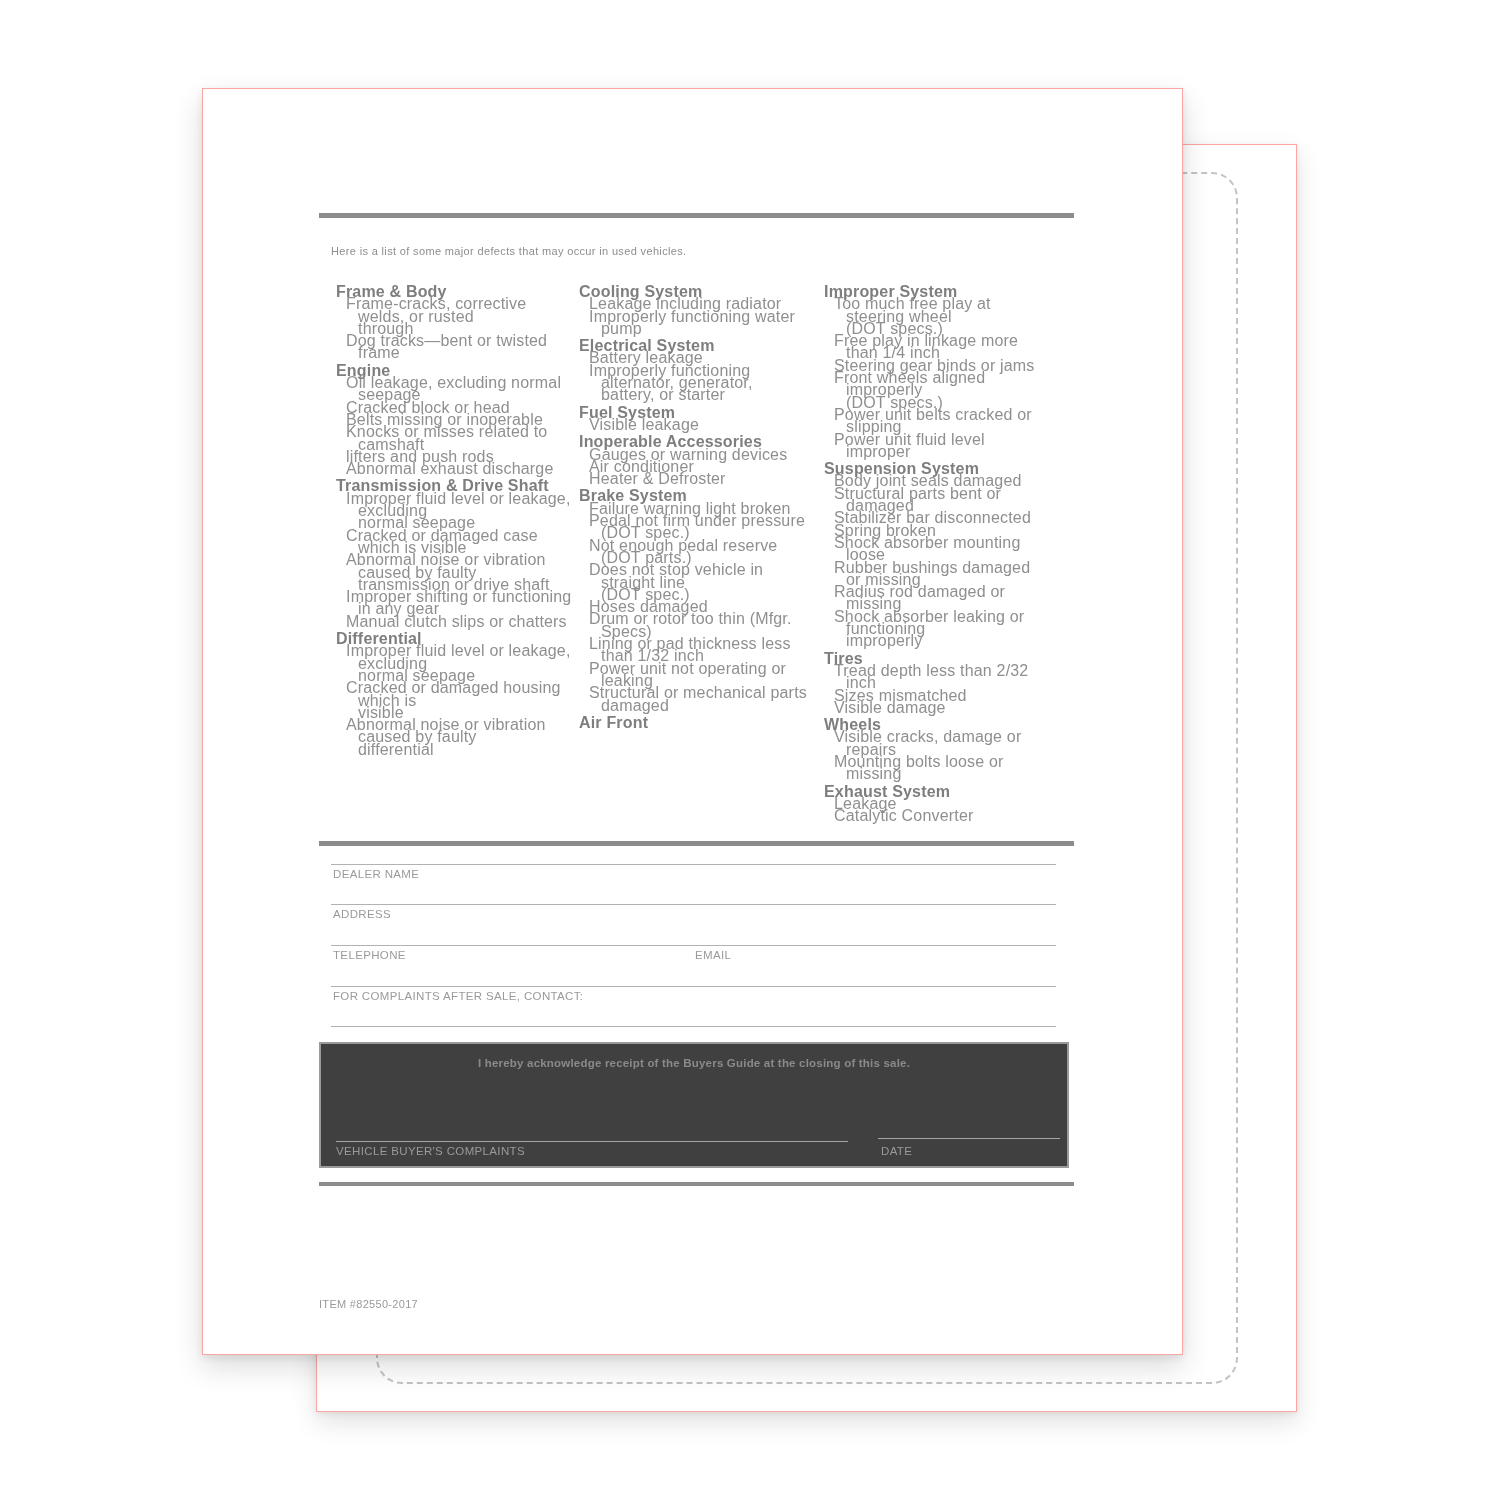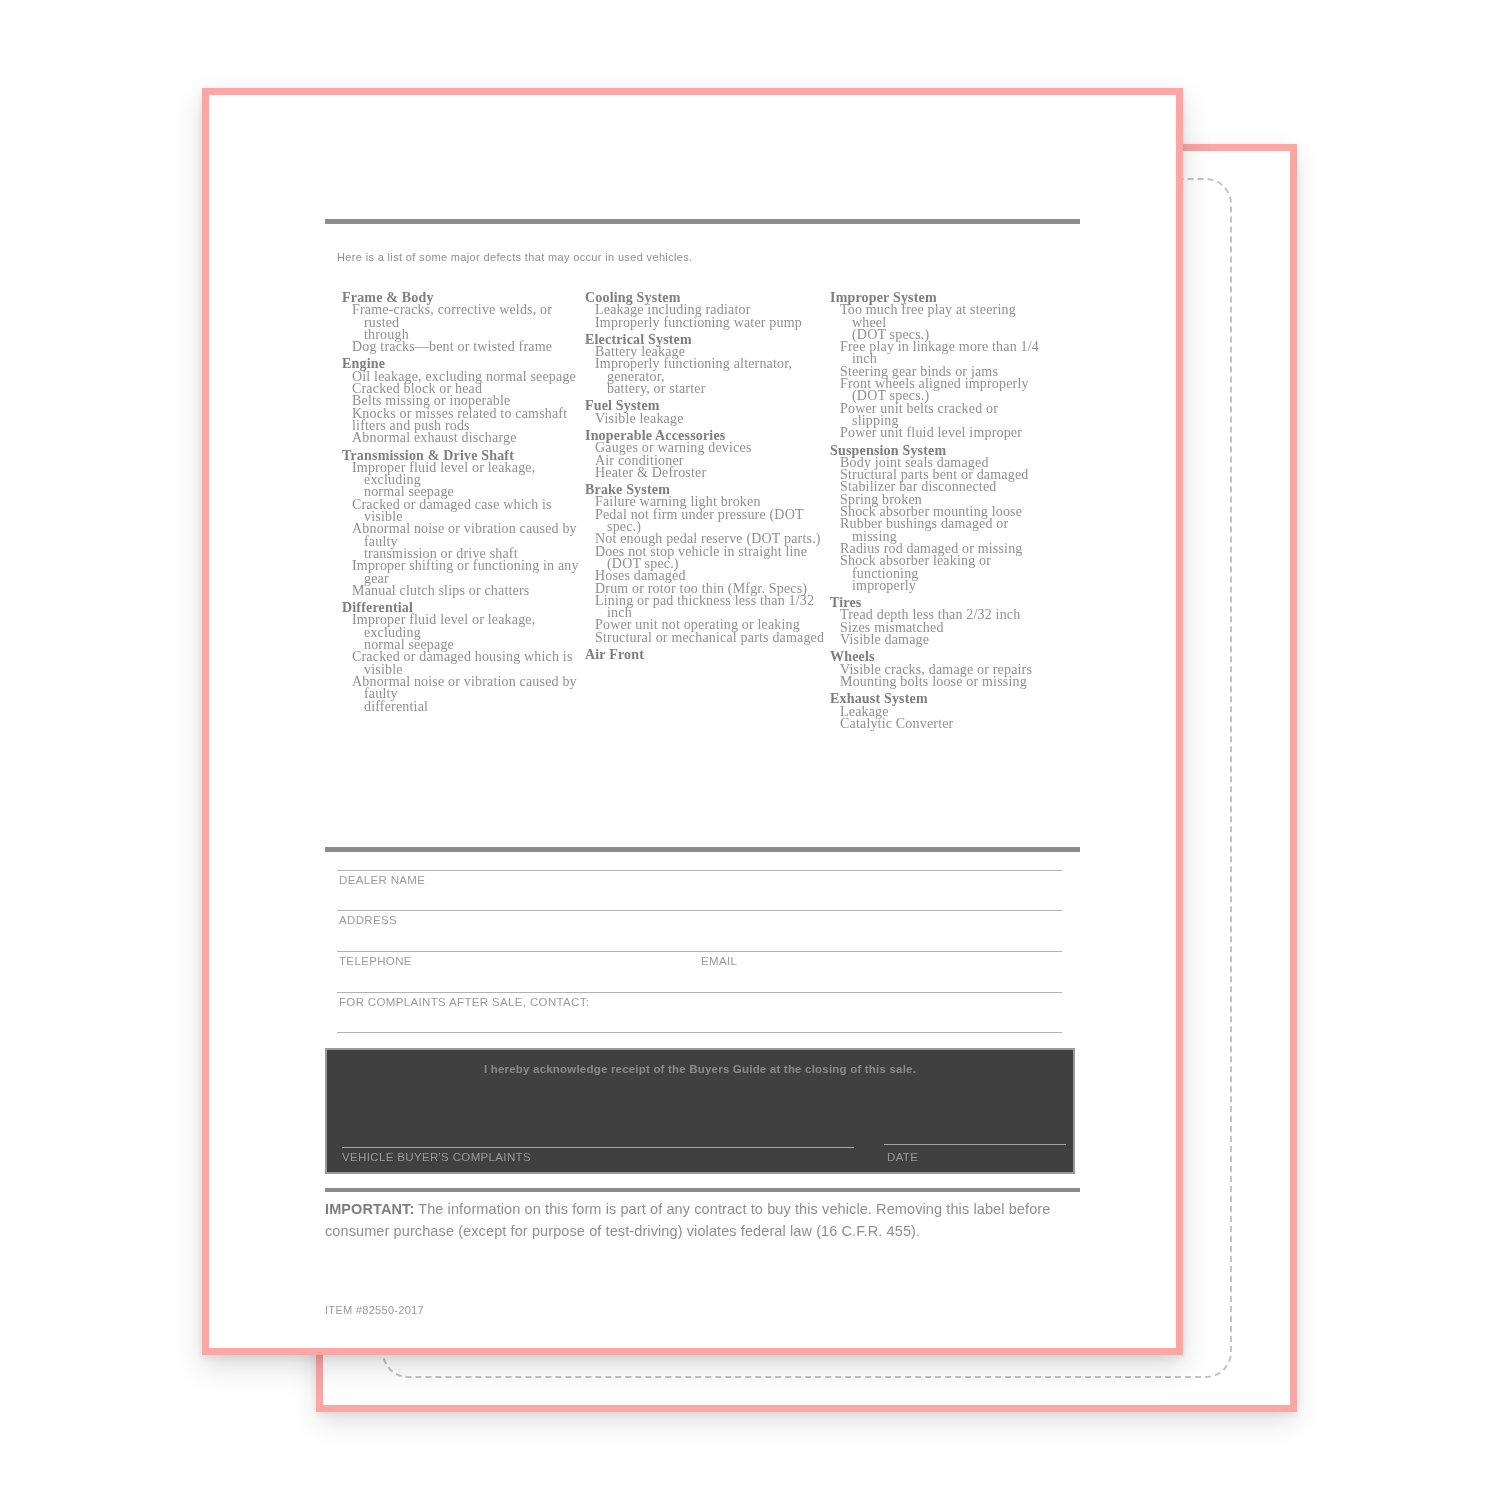--- a/index.html
+++ b/index.html
@@ -1,41 +1,41 @@
 <!DOCTYPE html>
 <html><head>
 <meta charset="utf-8">
 <style>
   * { margin:0; padding:0; box-sizing:border-box; }
   html,body { width:1500px; height:1500px; background:#ffffff; overflow:hidden;
     font-family:"Liberation Sans", sans-serif; }
   .canvas { position:relative; width:1500px; height:1500px; background:#fff; }
 
   
-  .sheet { position:absolute; background:#fff; border:7px solid #fca5a5; }
+  .sheet { position:absolute; background:#fff; border:1px solid #fca5a5; }
   .sheet-back { left:316px; top:144px; width:981px; height:1268px; z-index:1;
     box-shadow:0 10px 24px rgba(0,0,0,.12), 0 2px 6px rgba(0,0,0,.07); }
   .diecut { position:absolute; left:59px; right:58px; top:27px; bottom:27px;
     border:2px dashed #c3c3c3; border-radius:26px; }
   .sheet-front { left:202px; top:88px; width:981px; height:1267px; z-index:2;
     box-shadow:0 12px 28px rgba(0,0,0,.14), 0 3px 8px rgba(0,0,0,.08); }
 
   
   .rule { position:absolute; left:116px; width:755px; background:#8c8c8c; }
   .rule-top    { top:124px; height:5px; }
   .rule-mid    { top:752px; height:5px; }
   .rule-bottom { top:1093px; height:4px; }
 
   
   .intro { position:absolute; left:128px; top:156px; font-size:11px; color:#8e8e8e;
     letter-spacing:.35px; }
 
   
-  .col { position:absolute; top:197px; font-size:14px; line-height:12.3px;
-    letter-spacing:.18px; color:#8f8f8f;font-family:Liberation Serif, serif; }
+  .col { position:absolute; top:197px; font-size:16px; line-height:12.3px;
+    letter-spacing:.18px; color:#8f8f8f; }
   .col-1 { left:133px; width:240px; }
   .col-2 { left:376px; width:240px; }
   .col-3 { left:621px; width:215px; }
   .sec-heading { font-weight:bold; color:#7e7e7e; margin-top:5px; }
   .col .sec-heading:first-child { margin-top:0; }
   .defect-item { padding-left:22px; text-indent:-12px; white-space:pre-line; }
 
   
   .fline { position:absolute; left:128px; width:725px; height:0;
     border-top:1.5px solid #b2b2b2; }
@@ -186,17 +186,16 @@
     <div class="ack-box">
       <div class="ack-text">I hereby acknowledge receipt of the Buyers Guide at the closing of this sale.</div>
       <div class="sig-line"></div>
       <div class="sig-label">VEHICLE BUYER'S COMPLAINTS</div>
       <div class="date-line"></div>
       <div class="date-label">DATE</div>
     </div>
 
     <div class="rule rule-bottom"></div>
 
-    <div class="important"><b>IMPORTANT:</b><span>  The information on this form is part of any contract to buy this vehicle.  Removing this label before consumer purchase (except for purpose of test-driving) violates federal law (16 C.F.R. 455).</span></div>
 
     <div class="item-number">ITEM #82550-2017</div>
   </div>
 </div>
 
 </body></html>

